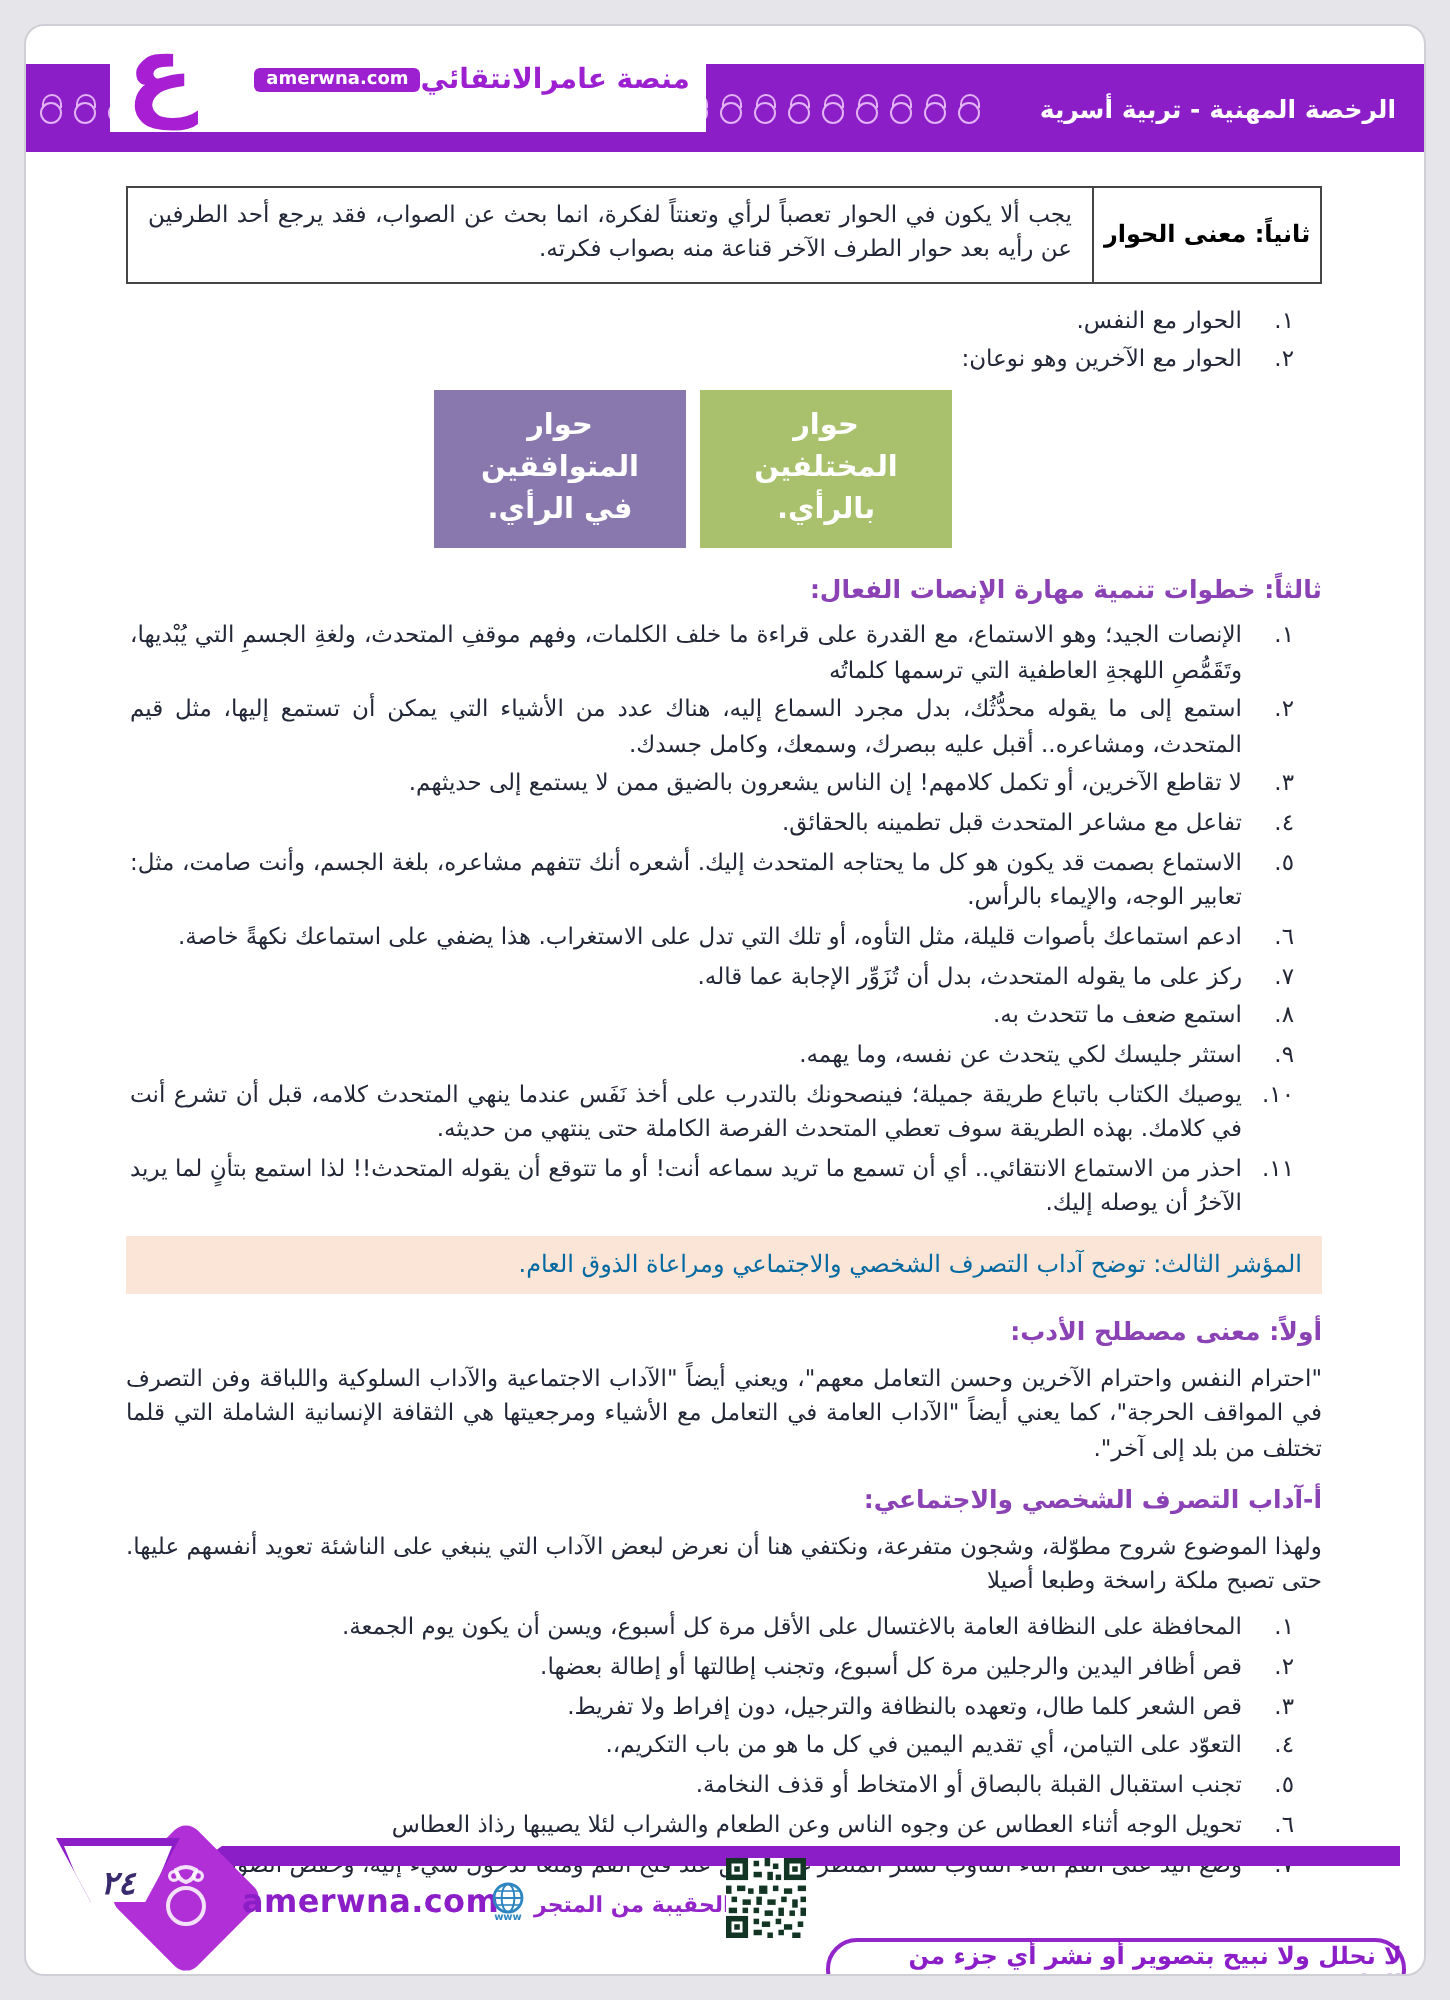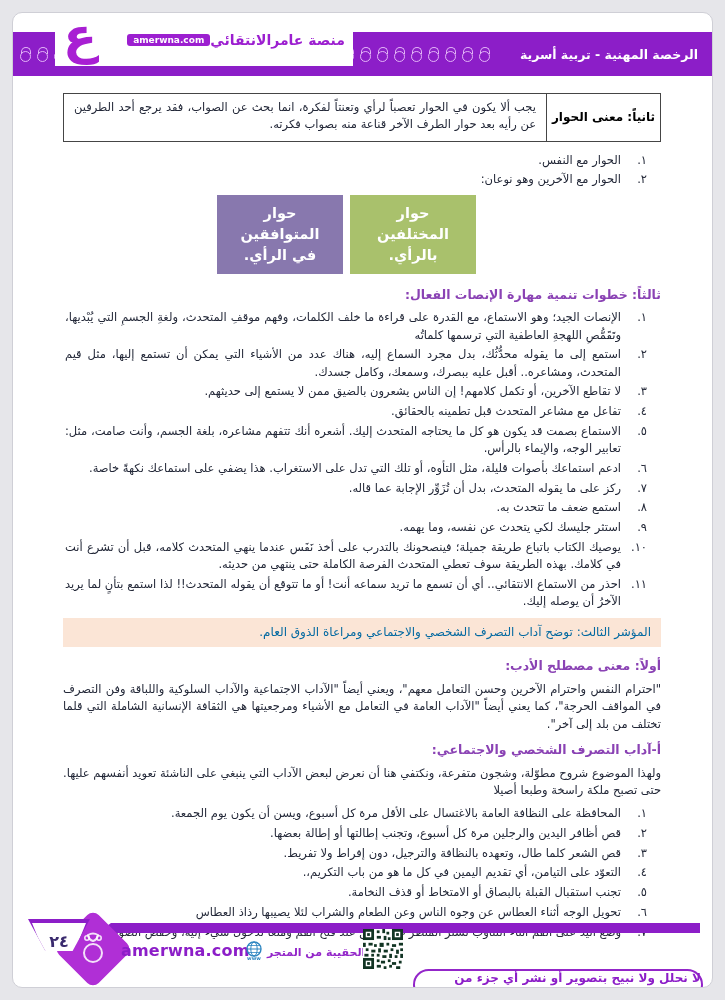--- a/index.html
+++ b/index.html
@@ -55,21 +55,21 @@
   .indicator { background:#fbe5d6; color:#0369a1; font-weight:normal; font-size:12px;
                padding:5px 10px 6px 10px; margin:8px 0 10px 0; }
 
   .para { text-align:justify; margin-bottom:8px; }
   .intro { text-align:justify; margin-bottom:6px; }
 
   
   .footer-bar { position:absolute; left:84px; right:12px; top:910px; height:10px; background:#8c1ec8;
                 clip-path:polygon(14px 0, 100% 0, 100% 100%, 0 100%); z-index:1; }
   .page-num-tab { position:absolute; left:15px; top:906px; width:62px; height:32px;
-                  background:#8c1ec8; clip-path:polygon(0 0, 100% 0, 72% 100%, 28% 100%); z-index:4; }
+                  background:#8c1ec8; clip-path:polygon(0 0, 100% 0, 72% 100%, 28% 100%); z-index:4;font-style:italic; }
   .page-num-inner { position:absolute; left:4px; top:4px; width:54px; height:36px; background:#ffffff;
                     clip-path:polygon(0 0, 100% 0, 73% 100%, 27% 100%);
                     display:flex; align-items:center; justify-content:center;
                     color:#3a2a6e; font-weight:bold; font-size:16px; }
   .footer-diamond { position:absolute; left:52px; top:908px; width:56px; height:56px; background:#b02fd6;
                     transform:rotate(45deg); border-radius:8px; z-index:2;
                     display:flex; align-items:center; justify-content:center; }
   .footer-diamond svg { transform:rotate(-45deg); }
   .footer-site { position:absolute; left:108px; top:928px; color:#8c1ec8; font-weight:bold; font-size:16px;
                  z-index:3; letter-spacing:0.2px; text-decoration:none; direction:ltr; }

